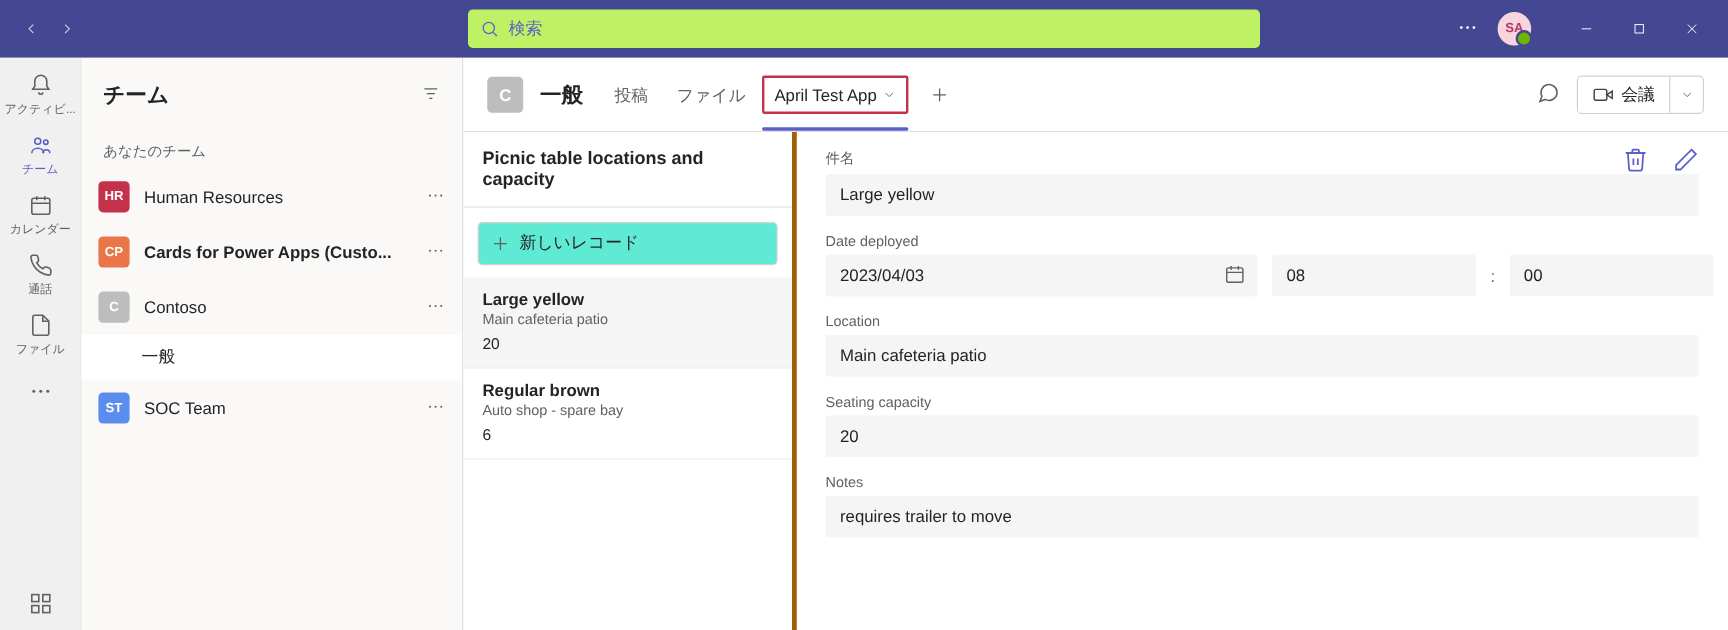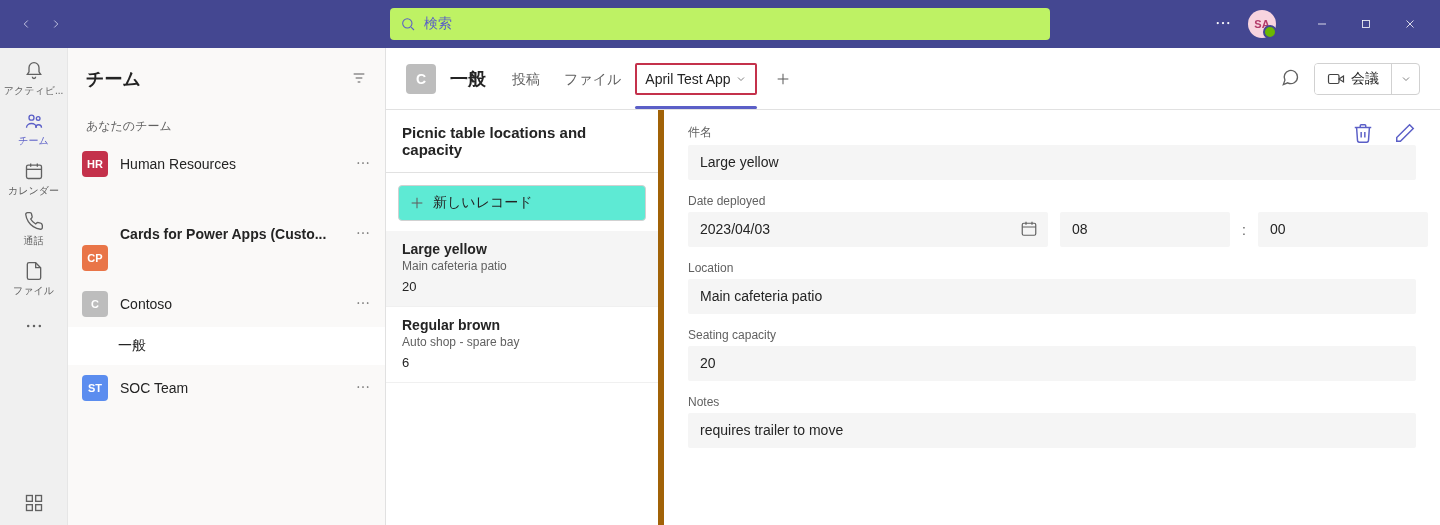--- a/index.html
+++ b/index.html
@@ -36,21 +36,21 @@
 
     
     .teams-panel { width: 318px; border-right: 1px solid #e1e1e1; display: flex; flex-direction: column; background: #faf9f8; }
     .tp-header { height: 62px; display: flex; align-items: center; padding: 0 18px; justify-content: space-between; }
     .tp-title { font-size: 18px; font-weight: 700; }
     .tp-filter svg { stroke: #616161; }
     .tp-section-label { font-size: 12px; color: #616161; padding: 8px 18px 6px; }
     .team-row { display: flex; align-items: center; gap: 12px; padding: 10px 14px; cursor: pointer; }
     .team-badge { width: 26px; height: 26px; border-radius: 4px; display: flex; align-items: center; justify-content: center; color: #fff; font-size: 11px; font-weight: 600; flex-shrink: 0; }
     .tb-hr { background: #c4314b; }
-    .tb-cp { background: #e97548; margin-top: 48px; }
+    .tb-cp { background: #e97548; }
     .tb-co { background: #bdbdbd; color: #fff; }
     .tb-st { background: #5b8def; }
     .team-name { flex: 1; font-size: 14px; white-space: nowrap; overflow: hidden; text-overflow: ellipsis; }
     .team-row.bold .team-name { font-weight: 700; }
     .team-more { color: #616161; }
     .channel-row { display: flex; align-items: center; padding: 10px 14px 10px 50px; font-size: 14px; background: #fff; cursor: pointer; }
     .channel-row.active { background: #fff; }
 
     
     .content { flex: 1; display: flex; flex-direction: column; min-width: 0; }
@@ -65,21 +65,21 @@
     .tab.highlighted { border: 2px solid #c4314b; border-radius: 2px; padding: 6px 8px; margin: 0 2px; display: flex; align-items: center; gap: 4px; }
     .tab.highlighted::after { content: ""; position: absolute; left: -2px; right: -2px; bottom: -16px; height: 3px; background: #5b5fc7; }
     .tab-add { width: 32px; height: 32px; display: flex; align-items: center; justify-content: center; color: #616161; margin-left: 8px; }
     .chead-right { margin-left: auto; display: flex; align-items: center; gap: 14px; }
     .meet-combo { display: flex; align-items: center; border: 1px solid #d1d1d1; border-radius: 4px; height: 32px; overflow: hidden; }
     .meet-btn { display: flex; align-items: center; gap: 6px; padding: 0 12px; height: 100%; background: #fff; cursor: pointer; font-size: 14px; }
     .meet-dd { width: 28px; height: 100%; display: flex; align-items: center; justify-content: center; border-left: 1px solid #d1d1d1; cursor: pointer; }
 
     
     .appbody { flex: 1; display: flex; min-height: 0; }
-    .list-pane { width: 278px; border-right: 6px solid #a16207; display: flex; flex-direction: column; }
+    .list-pane { width: 278px; border-right: 4px solid #a16207; display: flex; flex-direction: column; }
     .list-head { padding: 14px 16px; font-size: 15px; font-weight: 700; border-bottom: 1px solid #e1e1e1; }
     .new-rec { margin: 12px 12px 10px; border: 1px solid #d1d1d1; border-radius: 4px; padding: 8px 10px; display: flex; align-items: center; gap: 8px; font-size: 14px; cursor: pointer; background: #5eead4; }
     .records { flex: 1; overflow: auto; }
     .record { padding: 10px 16px 12px; border-bottom: 1px solid #f0f0f0; cursor: pointer; }
     .record.selected { background: #f5f5f5; }
     .rec-title { font-size: 14px; font-weight: 600; }
     .rec-sub { font-size: 12px; color: #616161; margin-top: 2px; }
     .rec-num { font-size: 13px; margin-top: 6px; }
 
     .detail-pane { flex: 1; padding: 14px 24px 20px; overflow: auto; position: relative; }

